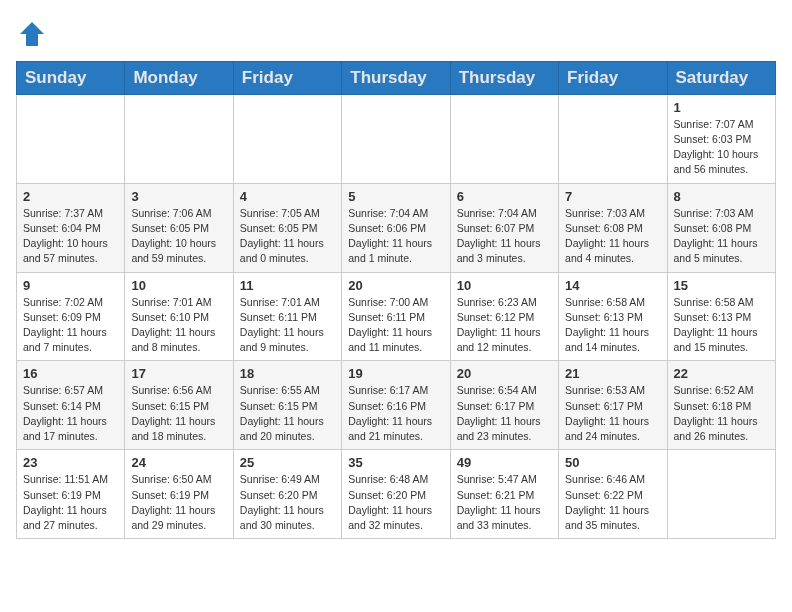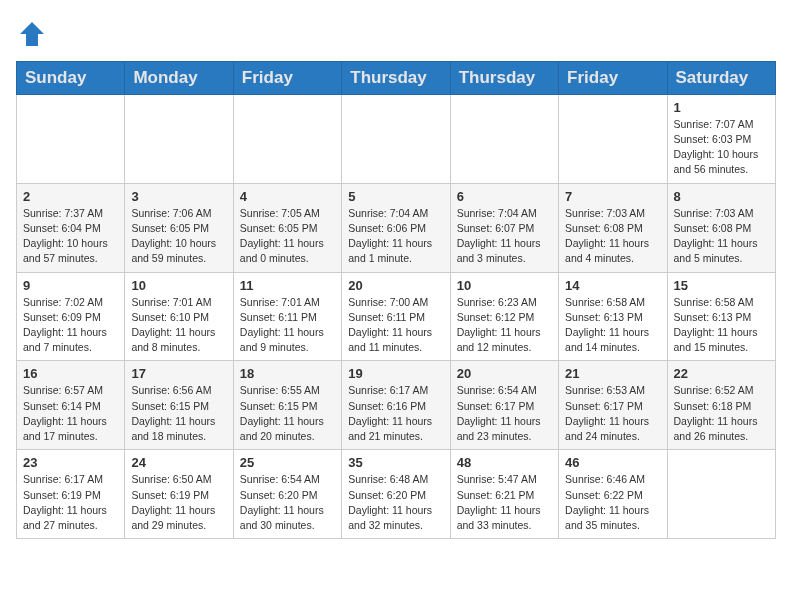--- a/index.html
+++ b/index.html
@@ -267,50 +267,50 @@
         <td>
           <span class="day-number">22</span>
           <div class="day-info">Sunrise: 6:52 AM
 Sunset: 6:18 PM
 Daylight: 11 hours and 26 minutes.</div>
         </td>
       </tr>
       <tr>
         <td>
           <span class="day-number">23</span>
-          <div class="day-info">Sunrise: 6:17 AM
+          <div class="day-info">Sunrise: 11:51 AM
 Sunset: 6:19 PM
 Daylight: 11 hours and 27 minutes.</div>
         </td>
         <td>
           <span class="day-number">24</span>
           <div class="day-info">Sunrise: 6:50 AM
 Sunset: 6:19 PM
 Daylight: 11 hours and 29 minutes.</div>
         </td>
         <td>
           <span class="day-number">25</span>
-          <div class="day-info">Sunrise: 6:54 AM
+          <div class="day-info">Sunrise: 6:49 AM
 Sunset: 6:20 PM
 Daylight: 11 hours and 30 minutes.</div>
         </td>
         <td>
           <span class="day-number">35</span>
           <div class="day-info">Sunrise: 6:48 AM
 Sunset: 6:20 PM
 Daylight: 11 hours and 32 minutes.</div>
         </td>
         <td>
-          <span class="day-number">48</span>
+          <span class="day-number">49</span>
           <div class="day-info">Sunrise: 5:47 AM
 Sunset: 6:21 PM
 Daylight: 11 hours and 33 minutes.</div>
         </td>
         <td>
-          <span class="day-number">46</span>
+          <span class="day-number">50</span>
           <div class="day-info">Sunrise: 6:46 AM
 Sunset: 6:22 PM
 Daylight: 11 hours and 35 minutes.</div>
         </td>
         <td class="empty-cell"></td>
       </tr>
     </tbody>
 </table>
 
 </body></html>

